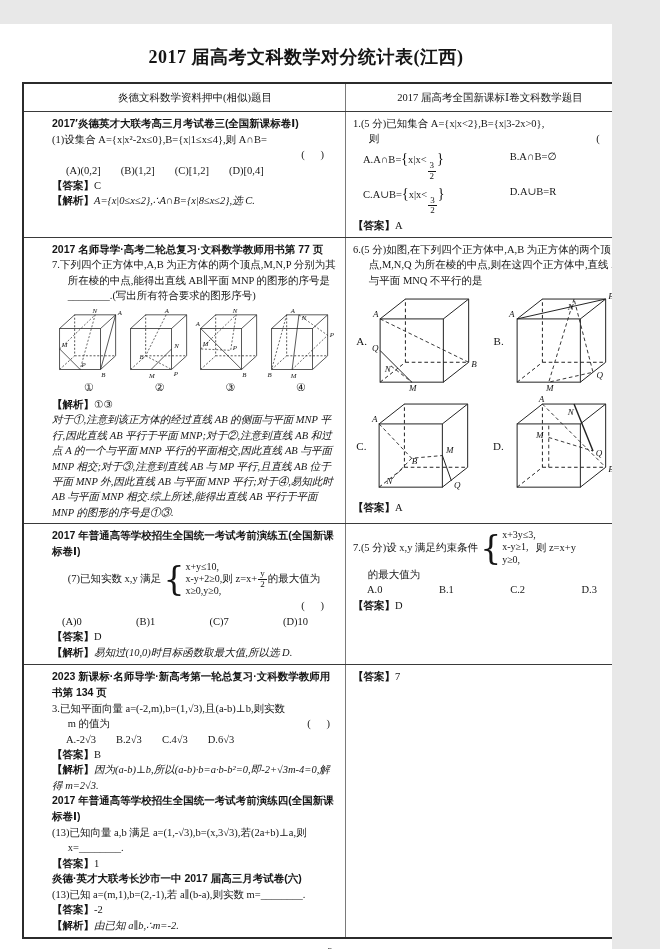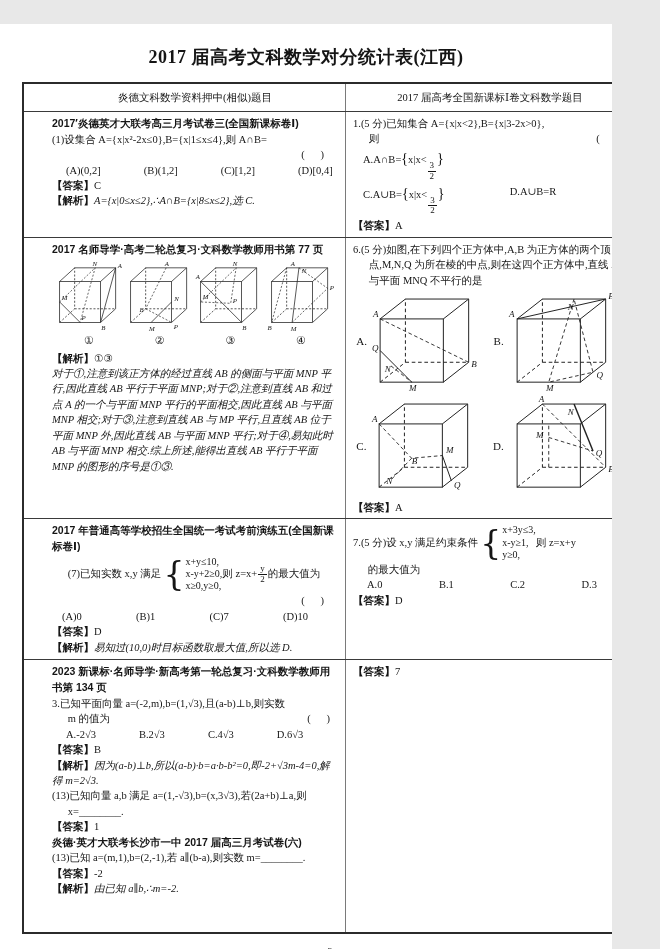--- a/index.html
+++ b/index.html
@@ -11,21 +11,21 @@
   .trow.first{border-top:none;}
   .cell{box-sizing:border-box;padding:4px 7px 3px 7px;font-size:10.5px;line-height:1.47;}
   .cell-l{border-right:1.5px solid #7a7a7a;padding-left:28px;}
   .hcell{display:flex;align-items:center;justify-content:center;min-height:27px;font-size:10.5px;}
   .src{font-family:"Liberation Sans","DejaVu Sans",sans-serif;font-weight:bold;margin:0;line-height:1.5;}
   .q{margin:0;padding-left:1.5em;text-indent:-1.5em;}
   .para{margin:0;}
   .kai{font-style:italic;}
   .blabel{font-weight:bold;font-family:"Liberation Sans","DejaVu Sans",sans-serif;}
   .bracket-line{text-align:right;padding-right:14px;margin:0;}
-  .opts{display:flex;margin:0 0 0 14px;gap:43px;}
+  .opts{display:flex;margin:0 0 0 14px;gap:20px;}
   .opts-wide{display:flex;justify-content:space-between;margin:0 30px 0 10px;}
   .flex-between{display:flex;justify-content:space-between;align-items:baseline;padding-left:1.5em;}
   .frac{display:inline-flex;flex-direction:column;align-items:center;vertical-align:-0.55em;font-size:9px;line-height:1.1;margin:0 1px;}
   .frac .num{border-bottom:1px solid #151515;padding:0 2px;}
   .sysline{display:flex;align-items:center;flex-wrap:wrap;margin:1px 0;padding-left:1.5em;text-indent:0;}
   .sys{display:inline-flex;align-items:center;}
   .brace{font-size:33px;font-weight:400;line-height:.85;margin:0 1px 0 2px;font-family:"DejaVu Serif",serif;}
   .sys-lines{display:inline-flex;flex-direction:column;font-size:10px;line-height:1.22;}
   .figrow{display:flex;justify-content:space-between;align-items:flex-end;margin:4px 2px 2px 2px;}
   .fig{display:flex;flex-direction:column;align-items:center;}
@@ -84,35 +84,37 @@
         <p class="q">1.(5 分)已知集合 A={x|x&lt;2},B={x|3-2x&gt;0},</p>
         <div class="flex-between">
           <span>则</span>
           <span style="padding-right:8px">(&nbsp;&nbsp;&nbsp;&nbsp;&nbsp;&nbsp;)</span>
         </div>
         <div style="display:flex;margin:2px 0 2px 10px">
           <span style="flex:1.25"><span>A.A∩B=</span><span style="font-size:14px">{</span><span>x|x&lt;</span><span class="frac">
                 <span class="num">3</span>
                 <span>2</span>
               </span><span style="font-size:14px">}</span></span>
+          <span style="flex:1">B.A∩B=∅</span>
         </div>
         <div style="display:flex;margin:2px 0 2px 10px">
           <span style="flex:1.25"><span>C.A∪B=</span><span style="font-size:14px">{</span><span>x|x&lt;</span><span class="frac">
                 <span class="num">3</span>
                 <span>2</span>
               </span><span style="font-size:14px">}</span></span>
           <span style="flex:1">D.A∪B=R</span>
         </div>
         <p class="answer"><span class="blabel">【答案】</span><span>A</span></p>
       </div>
     </div>
 
     <div class="trow">
       <div class="cell cell-l" style="min-height:275px">
         <p class="src">2017 名师导学·高考二轮总复习·文科数学教师用书第 77 页</p>
+        <p class="q">7.下列四个正方体中,A,B 为正方体的两个顶点,M,N,P 分别为其所在棱的中点,能得出直线 AB∥平面 MNP 的图形的序号是________.(写出所有符合要求的图形序号)</p>
         <div class="figrow">
           <div class="fig">
             <svg viewBox="0 0 102 104" width="70" height="71">
               <use href="#cubeS"></use>
               <path stroke="#222" fill="none" stroke-width="1.1" d="M90 10 L68 90 M8 60 L38 90"></path>
               <path stroke="#222" fill="none" stroke-width="1" stroke-dasharray="3 2.5" d="M8 60 L60 10 L38 90"></path>
               <text x="56" y="8">N</text>
               <text x="93" y="10">A</text>
               <text x="11" y="57">M</text>
               <text x="40" y="86">P</text>
@@ -288,20 +290,21 @@
           <span style="padding-right:8px">(&nbsp;&nbsp;&nbsp;&nbsp;&nbsp;&nbsp;)</span>
         </div>
         <div class="opts" style="">
           <span>A.-2√3</span>
           <span>B.2√3</span>
           <span>C.4√3</span>
           <span>D.6√3</span>
         </div>
         <p class="answer"><span class="blabel">【答案】</span><span>B</span></p>
         <p class="answer"><span class="blabel">【解析】</span><span class="kai">因为(a-b)⊥b,所以(a-b)·b=a·b-b²=0,即-2+√3m-4=0,解得 m=2√3.</span></p>
+        <p class="src">2017 年普通高等学校招生全国统一考试考前演练四(全国新课标卷Ⅰ)</p>
         <p class="q">(13)已知向量 a,b 满足 a=(1,-√3),b=(x,3√3),若(2a+b)⊥a,则 x=________.</p>
         <p class="answer"><span class="blabel">【答案】</span><span>1</span></p>
         <p class="src">炎德·英才大联考长沙市一中 2017 届高三月考试卷(六)</p>
         <p class="q">(13)已知 a=(m,1),b=(2,-1),若 a∥(b-a),则实数 m=________.</p>
         <p class="answer"><span class="blabel">【答案】</span><span>-2</span></p>
         <p class="answer"><span class="blabel">【解析】</span><span class="kai">由已知 a∥b,∴m=-2.</span></p>
       </div>
       <div class="cell">
         <p class="answer"><span class="blabel">【答案】</span><span>7</span></p>
       </div>

